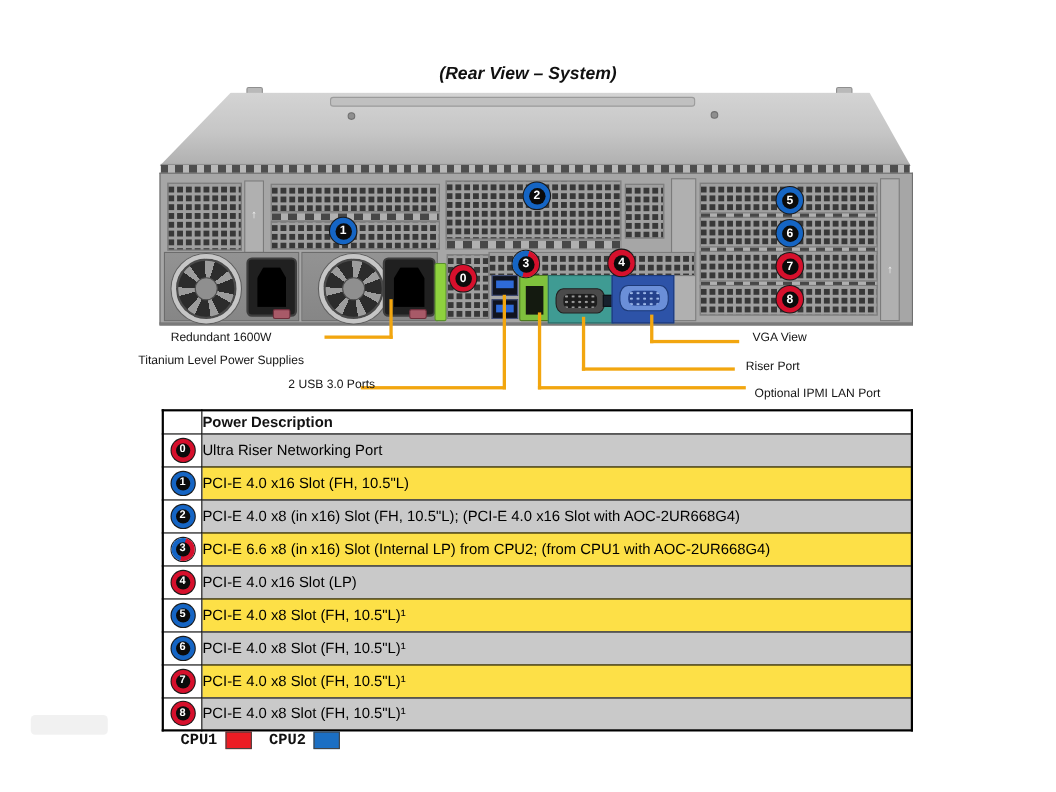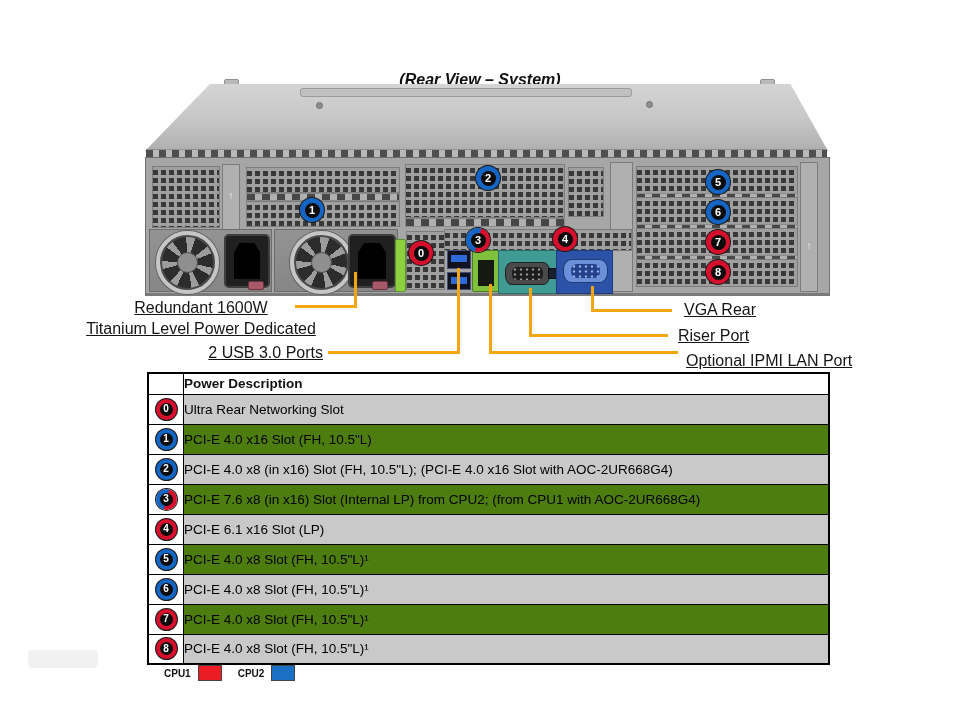--- a/index.html
+++ b/index.html
@@ -2,21 +2,21 @@
 <html><head>
 <meta charset="utf-8">
 <style>
   html,body{margin:0;padding:0;background:#fff;}
   .stage{position:relative;width:960px;height:720px;background:#fff;overflow:hidden;
          font-family:"Liberation Sans","DejaVu Sans",sans-serif;color:#111;}
   .abs{position:absolute;}
 
   
   .fig-title{position:absolute;left:0;right:0;top:59px;text-align:center;
-             font-size:16px;font-style:italic;font-weight:600;color:#101010;margin-top:12px;}
+             font-size:16px;font-style:italic;font-weight:600;color:#101010;}
 
   
   .lid{background:linear-gradient(180deg,#d4d4d4 0%,#c6c6c6 55%,#b0b0b0 100%);
        clip-path:polygon(9.5% 0,94.5% 0,100% 100%,0 100%);border-bottom:1px solid #8d8d8d;}
   .lid-groove{background:#c0c0c0;border:1px solid #9b9b9b;border-radius:3px;}
   .lid-tab{background:#b9b9b9;border:1px solid #8f8f8f;border-radius:2px 2px 0 0;}
   .screw{background:#8f8f8f;border-radius:50%;border:1px solid #6f6f6f;}
   .vent-strip{background:repeating-linear-gradient(90deg,#4e4e4e 0 7px,#b8b8b8 7px 13px);
               border-top:1px solid #909090;border-bottom:1px solid #7a7a7a;}
   .rear-panel{background:#a6a6a6;border:1px solid #6f6f6f;border-bottom:3px solid #7a7a7a;}
@@ -68,43 +68,43 @@
   .badge-lg{width:24px;height:24px;}
   .badge-lg .core{width:15px;height:15px;font-size:11px;}
   .badge-sm{position:static;display:inline-flex;width:21px;height:21px;vertical-align:middle;}
   .badge-sm .core{width:13px;height:13px;font-size:10px;}
   .bg-red{background:#d6102c;}
   .bg-blue{background:#1565c4;}
   .bg-split{background:linear-gradient(105deg,#1565c4 49%,#d6102c 51%);}
 
   
   .cline{background:#f2a60f;}
-  .lbl{position:absolute;font-size:16px;color:#151515;white-space:nowrap;text-decoration:underline;}
+  .lbl{position:absolute;font-size:11px;color:#151515;white-space:nowrap;}
   .lbl-center{text-align:center;}
 
   
   .slot-table{border-collapse:collapse;table-layout:fixed;border:2px solid #000;background:#fff;}
   .slot-table th,.slot-table td{border:1px solid #000;padding:0;}
   .slot-table thead tr{height:21px;}
   .slot-table tbody tr{height:30px;}
   .slot-cell{width:34px;text-align:center;}
   .desc-head{text-align:left;font-size:13.5px;font-weight:bold;padding-left:8px;}
   .desc-cell{text-align:left;font-size:13.5px;padding-left:8px;color:#000;}
   .row-gray td{background:#c9c9c9;}
-  .row-white td{background:#4d7c0f;}
+  .row-white td{background:#fde047;}
   .slot-table .slot-cell{background:#fff;}
   .row-gray .slot-cell,.row-white .slot-cell{background:#fff;}
 
   
   .foot-row{position:absolute;left:148px;top:665px;width:682px;display:flex;
             justify-content:space-between;align-items:center;}
   .footnote{font-size:11.5px;color:#111;}
   .legend{display:flex;align-items:center;}
   .legend-item{display:flex;align-items:center;margin-left:16px;}
-  .legend-label{font-size:10px;font-weight:bold;color:#111;}
+  .legend-label{font-size:14px;font-weight:bold;color:#111;font-family:Liberation Mono, monospace;}
   .legend-swatch{display:inline-block;width:22px;height:14px;margin-left:7px;border:1px solid #444;}
 
   .watermark{background:rgba(120,120,120,0.10);border-radius:4px;}
 </style>
 </head>
 <body>
 
 <div class="stage">
 
   <div class="fig-title">(Rear View – System)</div>
@@ -202,64 +202,64 @@
   <div class="abs cline" style="left:328px;top:351px;width:132px;height:3px"></div>
   <div class="abs cline" style="left:489px;top:284px;width:3px;height:70px"></div>
   <div class="abs cline" style="left:489px;top:351px;width:189px;height:3px"></div>
   <div class="abs cline" style="left:529px;top:288px;width:3px;height:49px"></div>
   <div class="abs cline" style="left:529px;top:334px;width:139px;height:3px"></div>
   <div class="abs cline" style="left:591px;top:286px;width:3px;height:26px"></div>
   <div class="abs cline" style="left:591px;top:309px;width:81px;height:3px"></div>
 
   <div class="lbl lbl-center" style="left:72px;top:297px;width:258px;line-height:21px">
     <div>Redundant 1600W</div>
-    <div>Titanium Level Power Dedicated</div>
-  </div>
-  <div class="lbl" style="left:173px;top:344px;width:150px;text-align:right">2 USB 3.0 Ports</div>
-  <div class="lbl" style="left:684px;top:301px">VGA Rear</div>
+    <div>Titanium Level Power Supplies</div>
+  </div>
+  <div class="lbl" style="left:191px;top:344px;width:150px;text-align:right">2 USB 3.0 Ports</div>
+  <div class="lbl" style="left:684px;top:301px">VGA View</div>
   <div class="lbl" style="left:678px;top:327px">Riser Port</div>
   <div class="lbl" style="left:686px;top:352px">Optional IPMI LAN Port</div>
 
   <table class="slot-table abs" style="left:147px;top:372px;width:683px">
     <thead>
       <tr>
         <th class="slot-cell"></th>
         <th class="desc-head">Power Description</th>
       </tr>
     </thead>
     <tbody>
         <tr class="row-gray">
           <td class="slot-cell"><span class="badge badge-sm bg-red">
               <span class="core">0</span>
             </span></td>
-          <td class="desc-cell">Ultra Rear Networking Slot</td>
+          <td class="desc-cell">Ultra Riser Networking Port</td>
         </tr>
         <tr class="row-white">
           <td class="slot-cell"><span class="badge badge-sm bg-blue">
               <span class="core">1</span>
             </span></td>
           <td class="desc-cell">PCI-E 4.0 x16 Slot (FH, 10.5"L)</td>
         </tr>
         <tr class="row-gray">
           <td class="slot-cell"><span class="badge badge-sm bg-blue">
               <span class="core">2</span>
             </span></td>
           <td class="desc-cell">PCI-E 4.0 x8 (in x16) Slot (FH, 10.5"L); (PCI-E 4.0 x16 Slot with AOC-2UR668G4)</td>
         </tr>
         <tr class="row-white">
           <td class="slot-cell"><span class="badge badge-sm bg-split">
               <span class="core">3</span>
             </span></td>
-          <td class="desc-cell">PCI-E 7.6 x8 (in x16) Slot (Internal LP) from CPU2; (from CPU1 with AOC-2UR668G4)</td>
+          <td class="desc-cell">PCI-E 6.6 x8 (in x16) Slot (Internal LP) from CPU2; (from CPU1 with AOC-2UR668G4)</td>
         </tr>
         <tr class="row-gray">
           <td class="slot-cell"><span class="badge badge-sm bg-red">
               <span class="core">4</span>
             </span></td>
-          <td class="desc-cell">PCI-E 6.1 x16 Slot (LP)</td>
+          <td class="desc-cell">PCI-E 4.0 x16 Slot (LP)</td>
         </tr>
         <tr class="row-white">
           <td class="slot-cell"><span class="badge badge-sm bg-blue">
               <span class="core">5</span>
             </span></td>
           <td class="desc-cell">PCI-E 4.0 x8 Slot (FH, 10.5"L)¹</td>
         </tr>
         <tr class="row-gray">
           <td class="slot-cell"><span class="badge badge-sm bg-blue">
               <span class="core">6</span>

